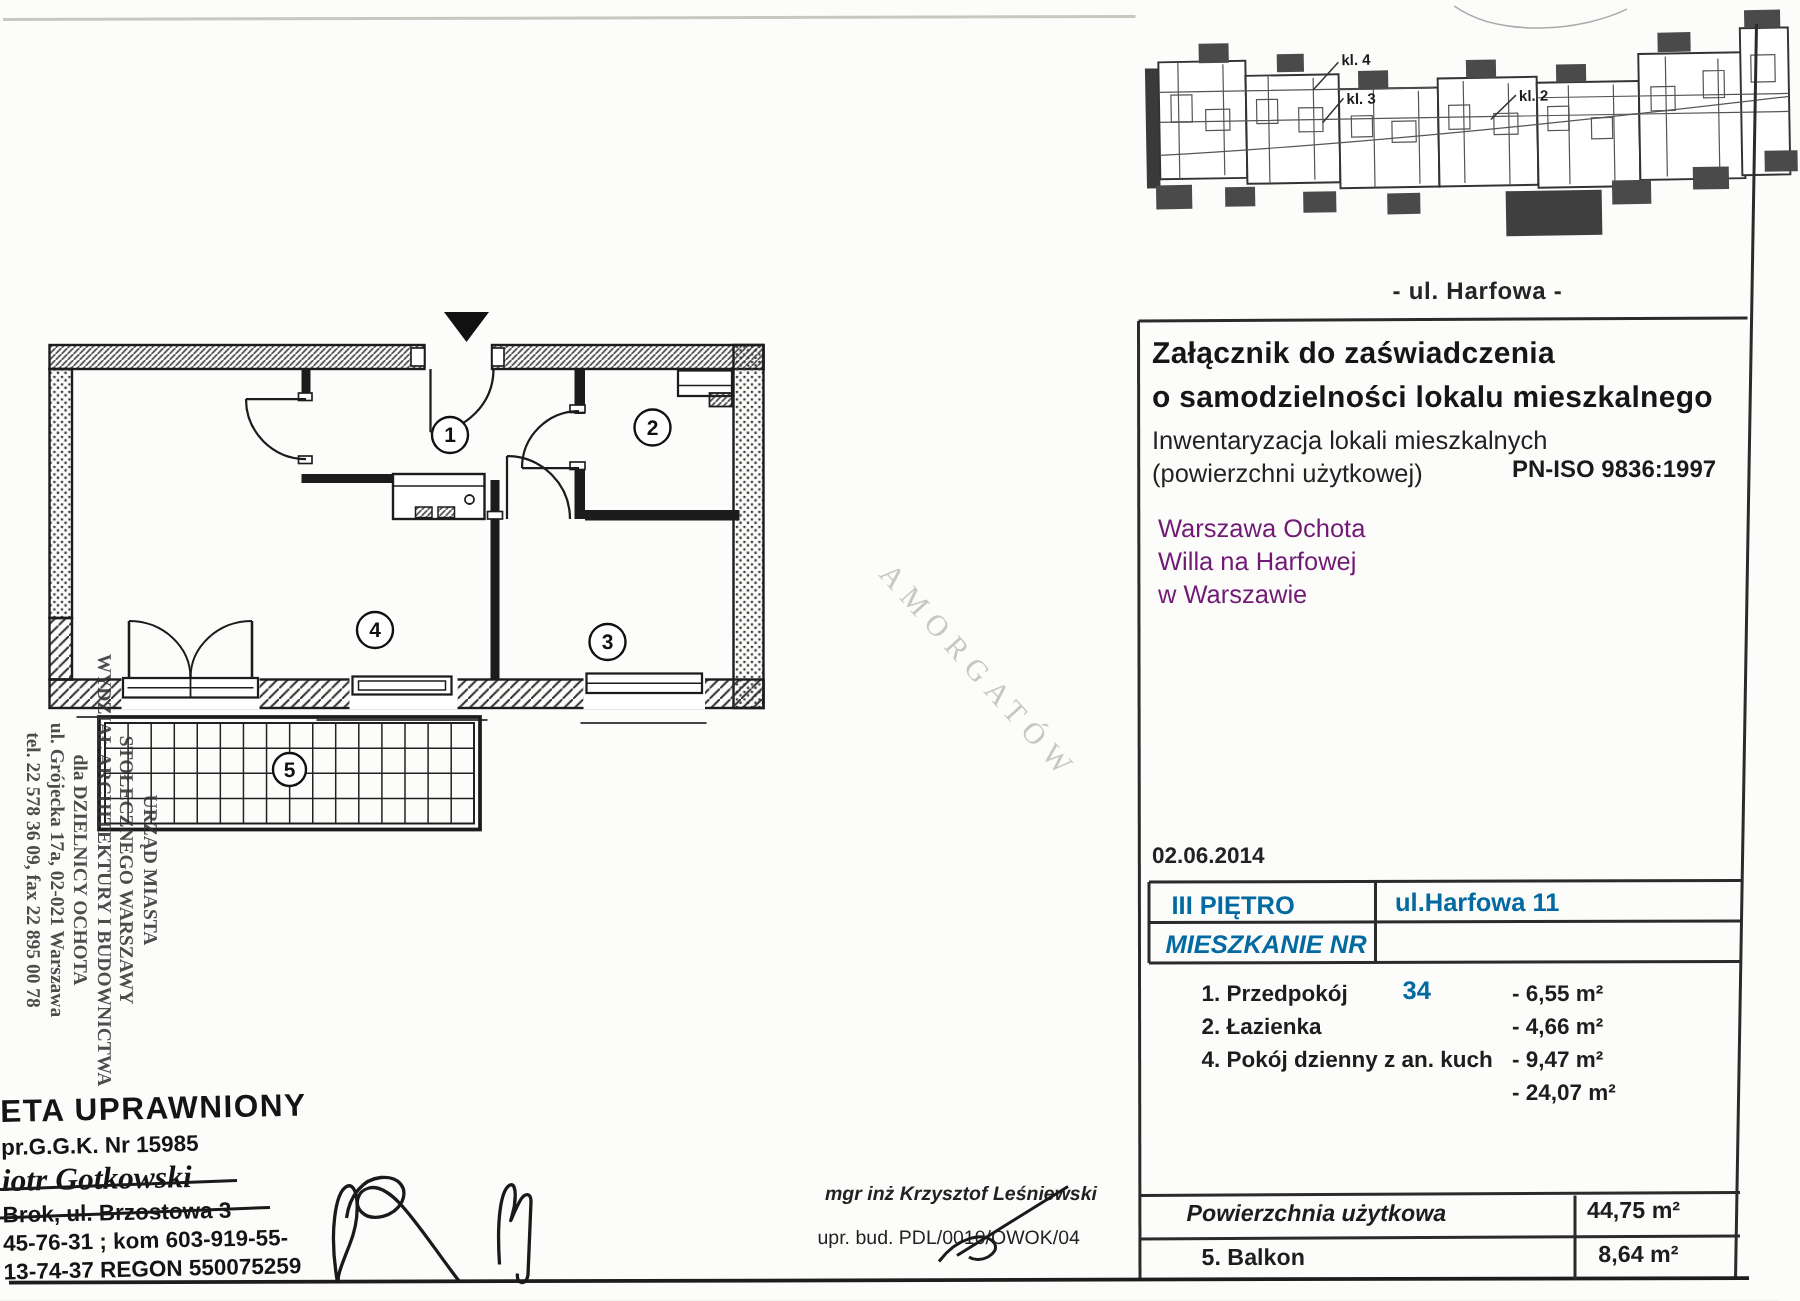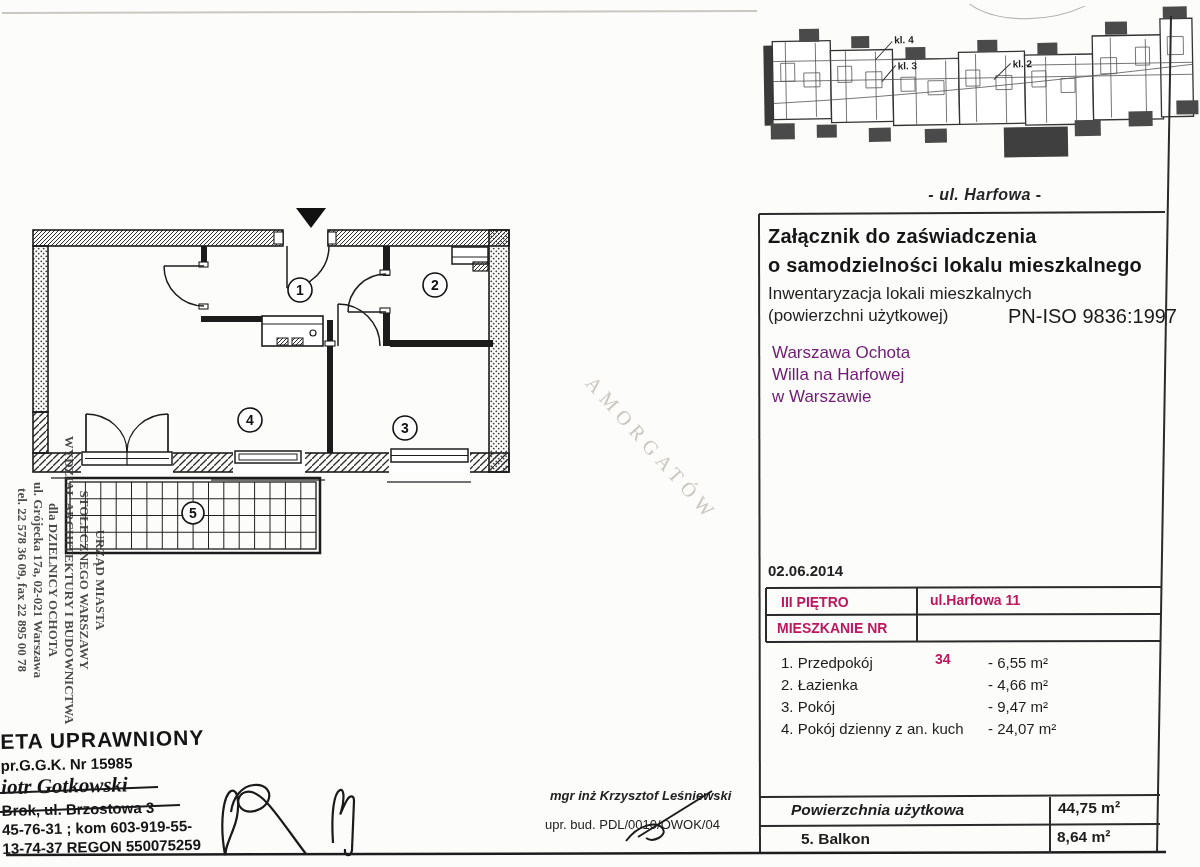--- a/index.html
+++ b/index.html
@@ -4,25 +4,25 @@
 <style>
   html,body{margin:0;padding:0;background:#e9e9e7;}
   .page{position:relative;width:1200px;height:867px;background:#fcfcfa;overflow:hidden;
         font-family:"Liberation Sans",sans-serif;color:#1c1c1c;}
   .abs{position:absolute;}
   svg{display:block;}
   
   .street{font-size:16px;font-weight:700;letter-spacing:.5px;color:#252525;}
   .title{font-size:20px;font-weight:700;line-height:29px;letter-spacing:.2px;color:#161616;}
   .subtitle{font-size:17px;line-height:22px;color:#222;}
-  .norm{font-size:20px;font-weight:400;color:#1a1a1a;}
+  .norm{font-size:16px;font-weight:700;color:#1a1a1a;}
   .loc{font-size:17px;line-height:22px;color:#701a75;}
   .date{font-size:15px;font-weight:700;color:#222;}
-  .cell{font-size:14px;font-weight:700;color:#be185d;}
-  .room-row{font-size:15px;font-weight:400;color:#1d1d1d;line-height:22px;}
+  .cell{font-size:17px;font-weight:700;color:#0369a1;}
+  .room-row{font-size:15px;font-weight:700;color:#1d1d1d;line-height:22px;margin-left:20px;}
   .sum{font-size:15.5px;font-weight:700;color:#1d1d1d;}
   
   .office-stamp{width:310px;text-align:center;font-family:"Liberation Serif",serif;
      font-size:13px;font-weight:700;line-height:15.5px;color:#343434;opacity:.88;
      transform:rotate(90deg);transform-origin:0 0;}
   .surv{transform:rotate(-1.2deg);transform-origin:0 0;color:#141414;}
   .surv .l1{font-size:21px;font-weight:700;letter-spacing:1px;}
   .surv .l2{font-size:15px;font-weight:700;margin-top:3px;}
   .surv .l3{font-family:"Liberation Serif",serif;font-style:italic;font-size:21px;font-weight:600;margin-top:1px;}
   .surv .l4,.surv .l5,.surv .l6{font-size:15px;font-weight:700;margin-top:2px;}
@@ -96,21 +96,21 @@
           <path d="M255,64 L238,80" fill="none"></path>
       </g>
       <g font-family="Liberation Sans, sans-serif" font-size="10" font-weight="700" fill="#1d1d1d">
         <text x="139" y="42">kl. 4</text>
         <text x="142" y="68">kl. 3</text>
         <text x="257" y="68">kl. 2</text>
       </g>
     </g>
   </svg>
 
-  <div class="abs street" style="left:880px;top:186px;width:210px;text-align:center;z-index:10;font-style:italic;">- ul. Harfowa -</div>
+  <div class="abs street" style="left:880px;top:186px;width:210px;text-align:center;z-index:10;">- ul. Harfowa -</div>
 
   <svg class="abs" style="left:25px;top:200px;z-index:2;" width="500" height="365" viewBox="0 0 500 365" font-family="Liberation Sans, sans-serif">
     <defs>
       <pattern id="pDense" width="4" height="4" patternUnits="userSpaceOnUse">
         <path d="M0,4 l4,-4" stroke="#2b2b2b" stroke-width="1"></path>
       </pattern>
       <pattern id="pDots" width="5" height="5" patternUnits="userSpaceOnUse">
         <circle cx="1.3" cy="1.3" r="0.9" fill="#3a3a3a"></circle>
           <circle cx="3.7" cy="3.6" r="0.9" fill="#3a3a3a"></circle>
       </pattern>
@@ -283,40 +283,39 @@
   <div class="abs loc" style="left:772px;top:342px;z-index:10;">
     <div>Warszawa Ochota</div>
     <div>Willa na Harfowej</div>
     <div>w Warszawie</div>
   </div>
 
   <div class="abs date" style="left:768px;top:562px;z-index:10;">02.06.2014</div>
 
   <div class="abs cell" style="left:781px;top:594px;z-index:10;">III PIĘTRO</div>
   <div class="abs cell" style="left:930px;top:592px;z-index:10;">ul.Harfowa 11</div>
-  <div class="abs cell" style="left:777px;top:620px;z-index:10;">MIESZKANIE NR</div>
+  <div class="abs cell" style="left:777px;top:620px;z-index:10;font-style:italic;">MIESZKANIE NR</div>
   <div class="abs cell" style="left:935px;top:620px;z-index:10;margin-top:31px;">34</div>
 
   <div class="abs" style="left:781px;top:652px;z-index:10;">
     <div class="room-row">1. Przedpokój</div>
     <div class="room-row">2. Łazienka</div>
-    <div class="room-row">3. Pokój</div>
     <div class="room-row">4. Pokój dzienny z an. kuch</div>
   </div>
   <div class="abs" style="left:988px;top:652px;z-index:10;">
     <div class="room-row">-  6,55 m²</div>
     <div class="room-row">-  4,66 m²</div>
     <div class="room-row">-  9,47 m²</div>
     <div class="room-row">- 24,07 m²</div>
   </div>
 
   <div class="abs sum" style="left:791px;top:801px;z-index:10;font-style:italic;">Powierzchnia użytkowa</div>
   <div class="abs sum" style="left:1058px;top:799px;width:100px;z-index:10;">44,75 m²</div>
   <div class="abs sum" style="left:801px;top:830px;z-index:10;">5. Balkon</div>
-  <div class="abs sum" style="left:1057px;top:828px;width:100px;text-align:left;z-index:10;">8,64 m²</div>
+  <div class="abs sum" style="left:1019px;top:828px;width:100px;text-align:right;z-index:10;">8,64 m²</div>
 
   <div class="abs eng1" style="left:550px;top:788px;z-index:10;">mgr inż Krzysztof Leśniewski</div>
   <div class="abs eng2" style="left:545px;top:817px;z-index:10;">upr. bud. PDL/0010/OWOK/04</div>
 
   <div class="abs surv" style="left:0;top:730px;z-index:10;">
     <div class="l1">ETA UPRAWNIONY</div>
     <div class="l2">pr.G.G.K. Nr 15985</div>
     <div class="l3">iotr Gotkowski</div>
     <div class="l4">Brok, ul. Brzostowa 3</div>
     <div class="l5">45-76-31 ; kom  603-919-55-</div>

